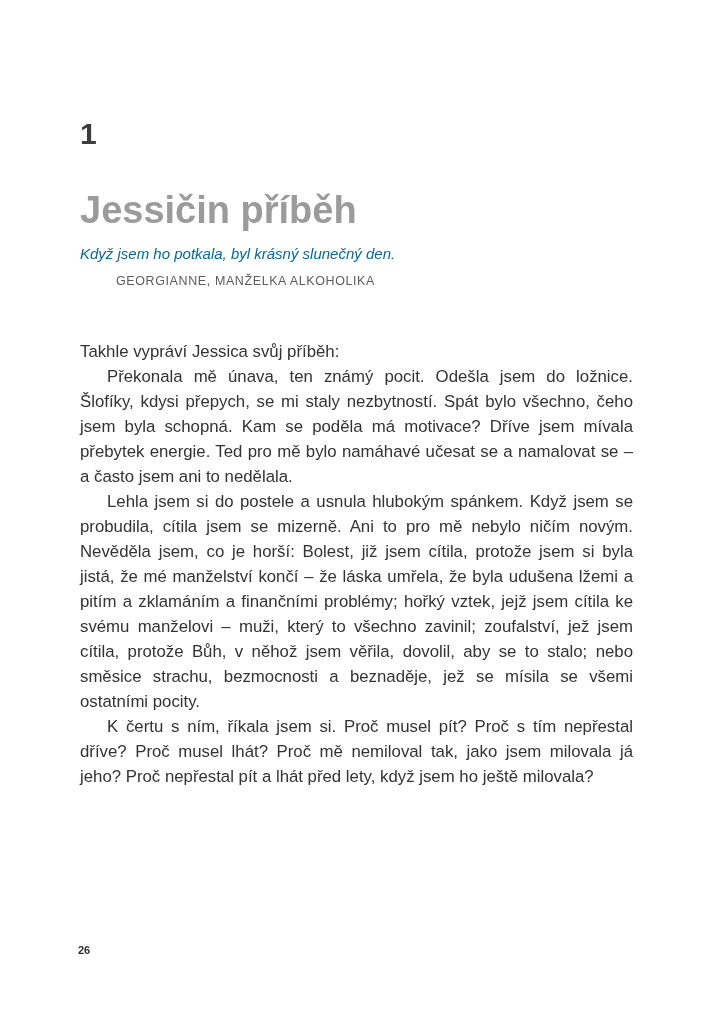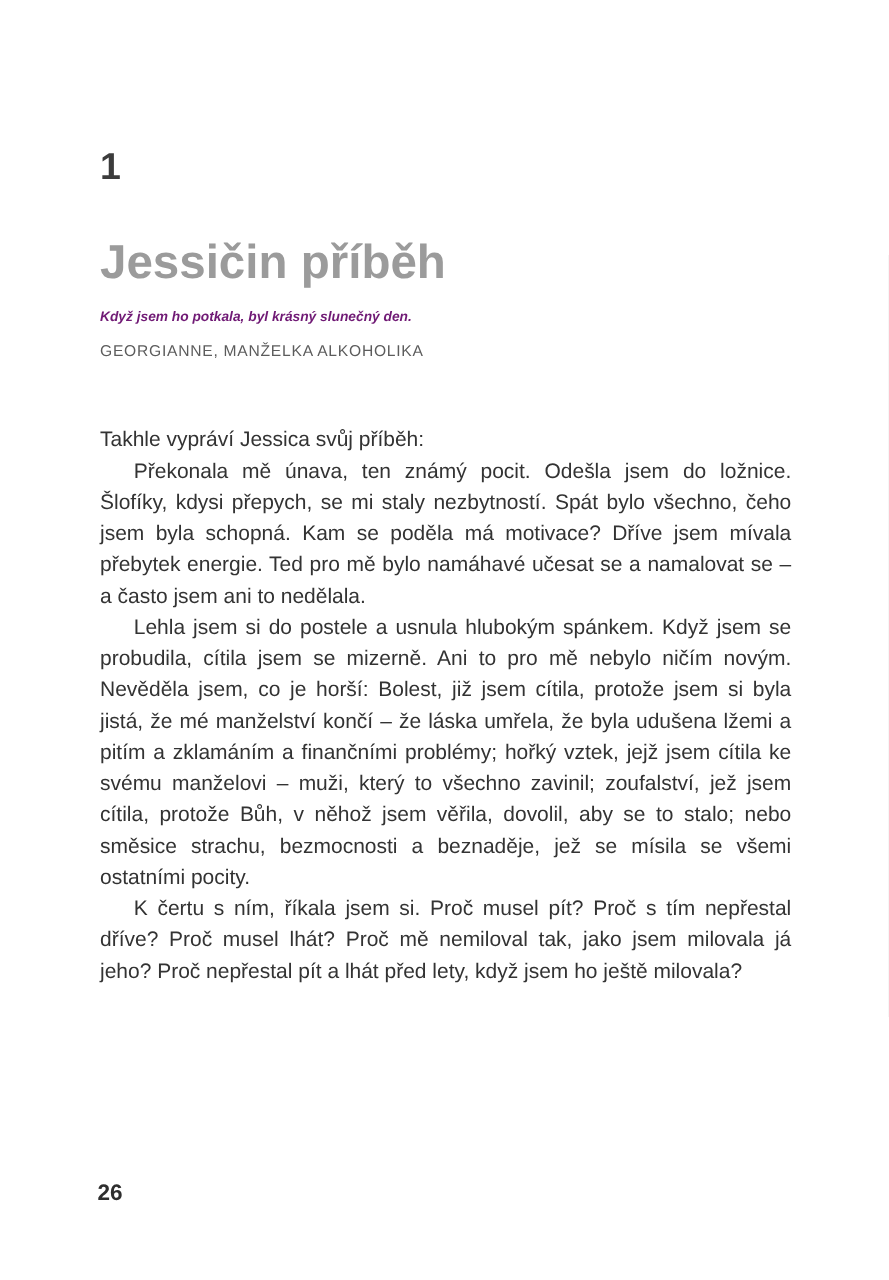--- a/index.html
+++ b/index.html
@@ -34,30 +34,30 @@
     line-height: 1.2;
   }
   .epigraph {
     position: absolute;
     left: 80px;
     top: 240px;
     width: 553px;
   }
   .epigraph-line {
     font-style: italic;
-    font-size: 11px;
+    font-size: 15px;
     line-height: 28px;
-    color: #701a75;
-    font-weight: bold;
+    color: #0369a1;
   }
   .epigraph-attribution {
     margin-top: 6px;
     font-size: 12.5px;
     letter-spacing: 0.6px;
     color: #5c5c5c;
+    margin-left: 36px;
   }
   .body-text {
     position: absolute;
     left: 80px;
     top: 339px;
     width: 553px;
     font-size: 16.8px;
     line-height: 25px;
     color: #333333;
     text-align: justify;
@@ -66,21 +66,21 @@
     margin: 0;
     text-indent: 27px;
   }
   .body-text p.no-indent {
     text-indent: 0;
   }
   .page-number {
     position: absolute;
     left: 78px;
     top: 944px;
-    font-size: 18px;
+    font-size: 11px;
     font-weight: 700;
     color: #2e2e2e;
   }
 </style>
 </head>
 <body>
 
 <div class="page">
 
   <div class="chapter-number">1</div>

